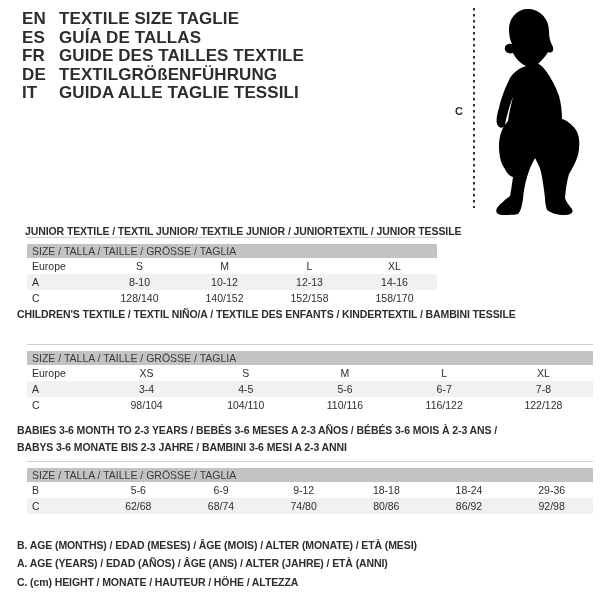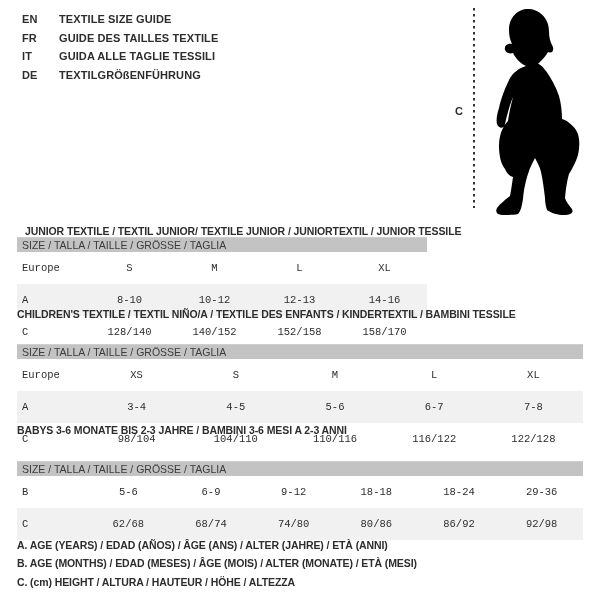--- a/index.html
+++ b/index.html
@@ -7,60 +7,64 @@
   body {
     position:relative;
     width:600px; height:600px;
     background:#ffffff;
     font-family:"Liberation Sans", sans-serif;
     color:#2d2d2d;
     overflow:hidden;
   }
   
   .lang-block { position:absolute; top:10px; left:22px; }
-  .lang-row { display:flex; font-weight:bold; font-size:11px; line-height:18.6px; letter-spacing:0.1px; }
+  .lang-row { display:flex; font-weight:bold; font-size:17px; line-height:18.6px; letter-spacing:0.1px; }
   .lang-code { width:37px; }
   
   .measure-line { position:absolute; left:473px; top:8px; height:200px; width:2px; }
   .measure-label { position:absolute; left:455px; top:105px; font-size:11px; font-weight:bold; }
   .baby-svg { position:absolute; left:488px; top:4px; }
   
   .section-title { position:absolute; left:17px; width:570px; font-weight:bold; font-size:10.5px; line-height:17px; letter-spacing:-0.1px; }
-  .size-table { position:absolute; left:17px; border-top:1px solid #cfcfcf; padding-top:0; font-size:10.5px; }
+  .size-table { position:absolute; left:27px; border-top:1px solid #cfcfcf; padding-top:6px; font-size:10.5px; }
   .size-bar { height:14px; background:#c3c3c3; color:#3c3c3c; padding-left:5px; display:flex; align-items:center; font-size:10.5px; }
-  .trow { display:grid; height:32px; align-items:center;font-family:Liberation Mono, monospace; }
+  .trow { display:grid; height:16px; align-items:center; }
   .cols-4 { grid-template-columns:70px repeat(4,1fr); }
   .cols-5 { grid-template-columns:70px repeat(5,1fr); }
   .cols-6 { grid-template-columns:70px repeat(6,1fr); }
   .alt { background:#f1f1f1; }
   .tlabel { padding-left:5px; }
   .tval { text-align:center; }
   
   .legend { position:absolute; left:17px; top:536px; }
   .legend-line { font-weight:bold; font-size:10.5px; line-height:18.3px; letter-spacing:-0.1px; }
 </style>
 </head>
 <body>
 
 <div class="lang-block">
   <div class="lang-row">
     <span class="lang-code">EN</span>
-    <span>TEXTILE SIZE GUIDE</span>
+    <span>TEXTILE SIZE TAGLIE</span>
+  </div>
+  <div class="lang-row">
+    <span class="lang-code">ES</span>
+    <span>GUÍA DE TALLAS</span>
   </div>
   <div class="lang-row">
     <span class="lang-code">FR</span>
     <span>GUIDE DES TAILLES TEXTILE</span>
   </div>
   <div class="lang-row">
+    <span class="lang-code">DE</span>
+    <span>TEXTILGRÖßENFÜHRUNG</span>
+  </div>
+  <div class="lang-row">
     <span class="lang-code">IT</span>
     <span>GUIDA ALLE TAGLIE TESSILI</span>
-  </div>
-  <div class="lang-row">
-    <span class="lang-code">DE</span>
-    <span>TEXTILGRÖßENFÜHRUNG</span>
   </div>
 </div>
 
 <span class="measure-label">C</span>
 <svg class="measure-line" width="2" height="200" viewBox="0 0 2 200">
   <line x1="1" y1="0" x2="1" y2="200" stroke="#333333" stroke-width="2" stroke-dasharray="2.5,3.5"></line>
 </svg>
 <svg class="baby-svg" width="100" height="212" viewBox="0 0 100 212">
   <path fill="#000000" d="
     M40,5
@@ -157,20 +161,21 @@
     <div class="tlabel">C</div>
     <div class="tval">98/104</div>
     <div class="tval">104/110</div>
     <div class="tval">110/116</div>
     <div class="tval">116/122</div>
     <div class="tval">122/128</div>
   </div>
 </div>
 
 <div class="section-title" style="top:422px;">
+  <div>BABIES 3-6 MONTH TO 2-3 YEARS / BEBÉS 3-6 MESES A 2-3 AÑOS / BÉBÉS 3-6 MOIS À 2-3 ANS /</div>
   <div>BABYS 3-6 MONATE BIS 2-3 JAHRE / BAMBINI 3-6 MESI A 2-3 ANNI</div>
 </div>
 <div class="size-table" style="top:461px; width:566px;">
   <div class="size-bar">SIZE / TALLA / TAILLE / GRÖSSE / TAGLIA</div>
   <div class="trow cols-6">
     <div class="tlabel">B</div>
     <div class="tval">5-6</div>
     <div class="tval">6-9</div>
     <div class="tval">9-12</div>
     <div class="tval">18-18</div>
@@ -182,16 +187,16 @@
     <div class="tval">62/68</div>
     <div class="tval">68/74</div>
     <div class="tval">74/80</div>
     <div class="tval">80/86</div>
     <div class="tval">86/92</div>
     <div class="tval">92/98</div>
   </div>
 </div>
 
 <div class="legend">
+  <div class="legend-line">B. AGE (MONTHS) / EDAD (MESES) / ÂGE (MOIS) / ALTER (MONATE) / ETÀ (MESI)</div>
   <div class="legend-line">A. AGE (YEARS) / EDAD (AÑOS) / ÂGE (ANS) / ALTER (JAHRE) / ETÀ (ANNI)</div>
-  <div class="legend-line">B. AGE (MONTHS) / EDAD (MESES) / ÂGE (MOIS) / ALTER (MONATE) / ETÀ (MESI)</div>
-  <div class="legend-line">C. (cm) HEIGHT / ALTURA / HAUTEUR / HÖHE / ALTEZZA</div>
+  <div class="legend-line">C. (cm) HEIGHT / MONATE / HAUTEUR / HÖHE / ALTEZZA</div>
 </div>
 
 </body></html>

